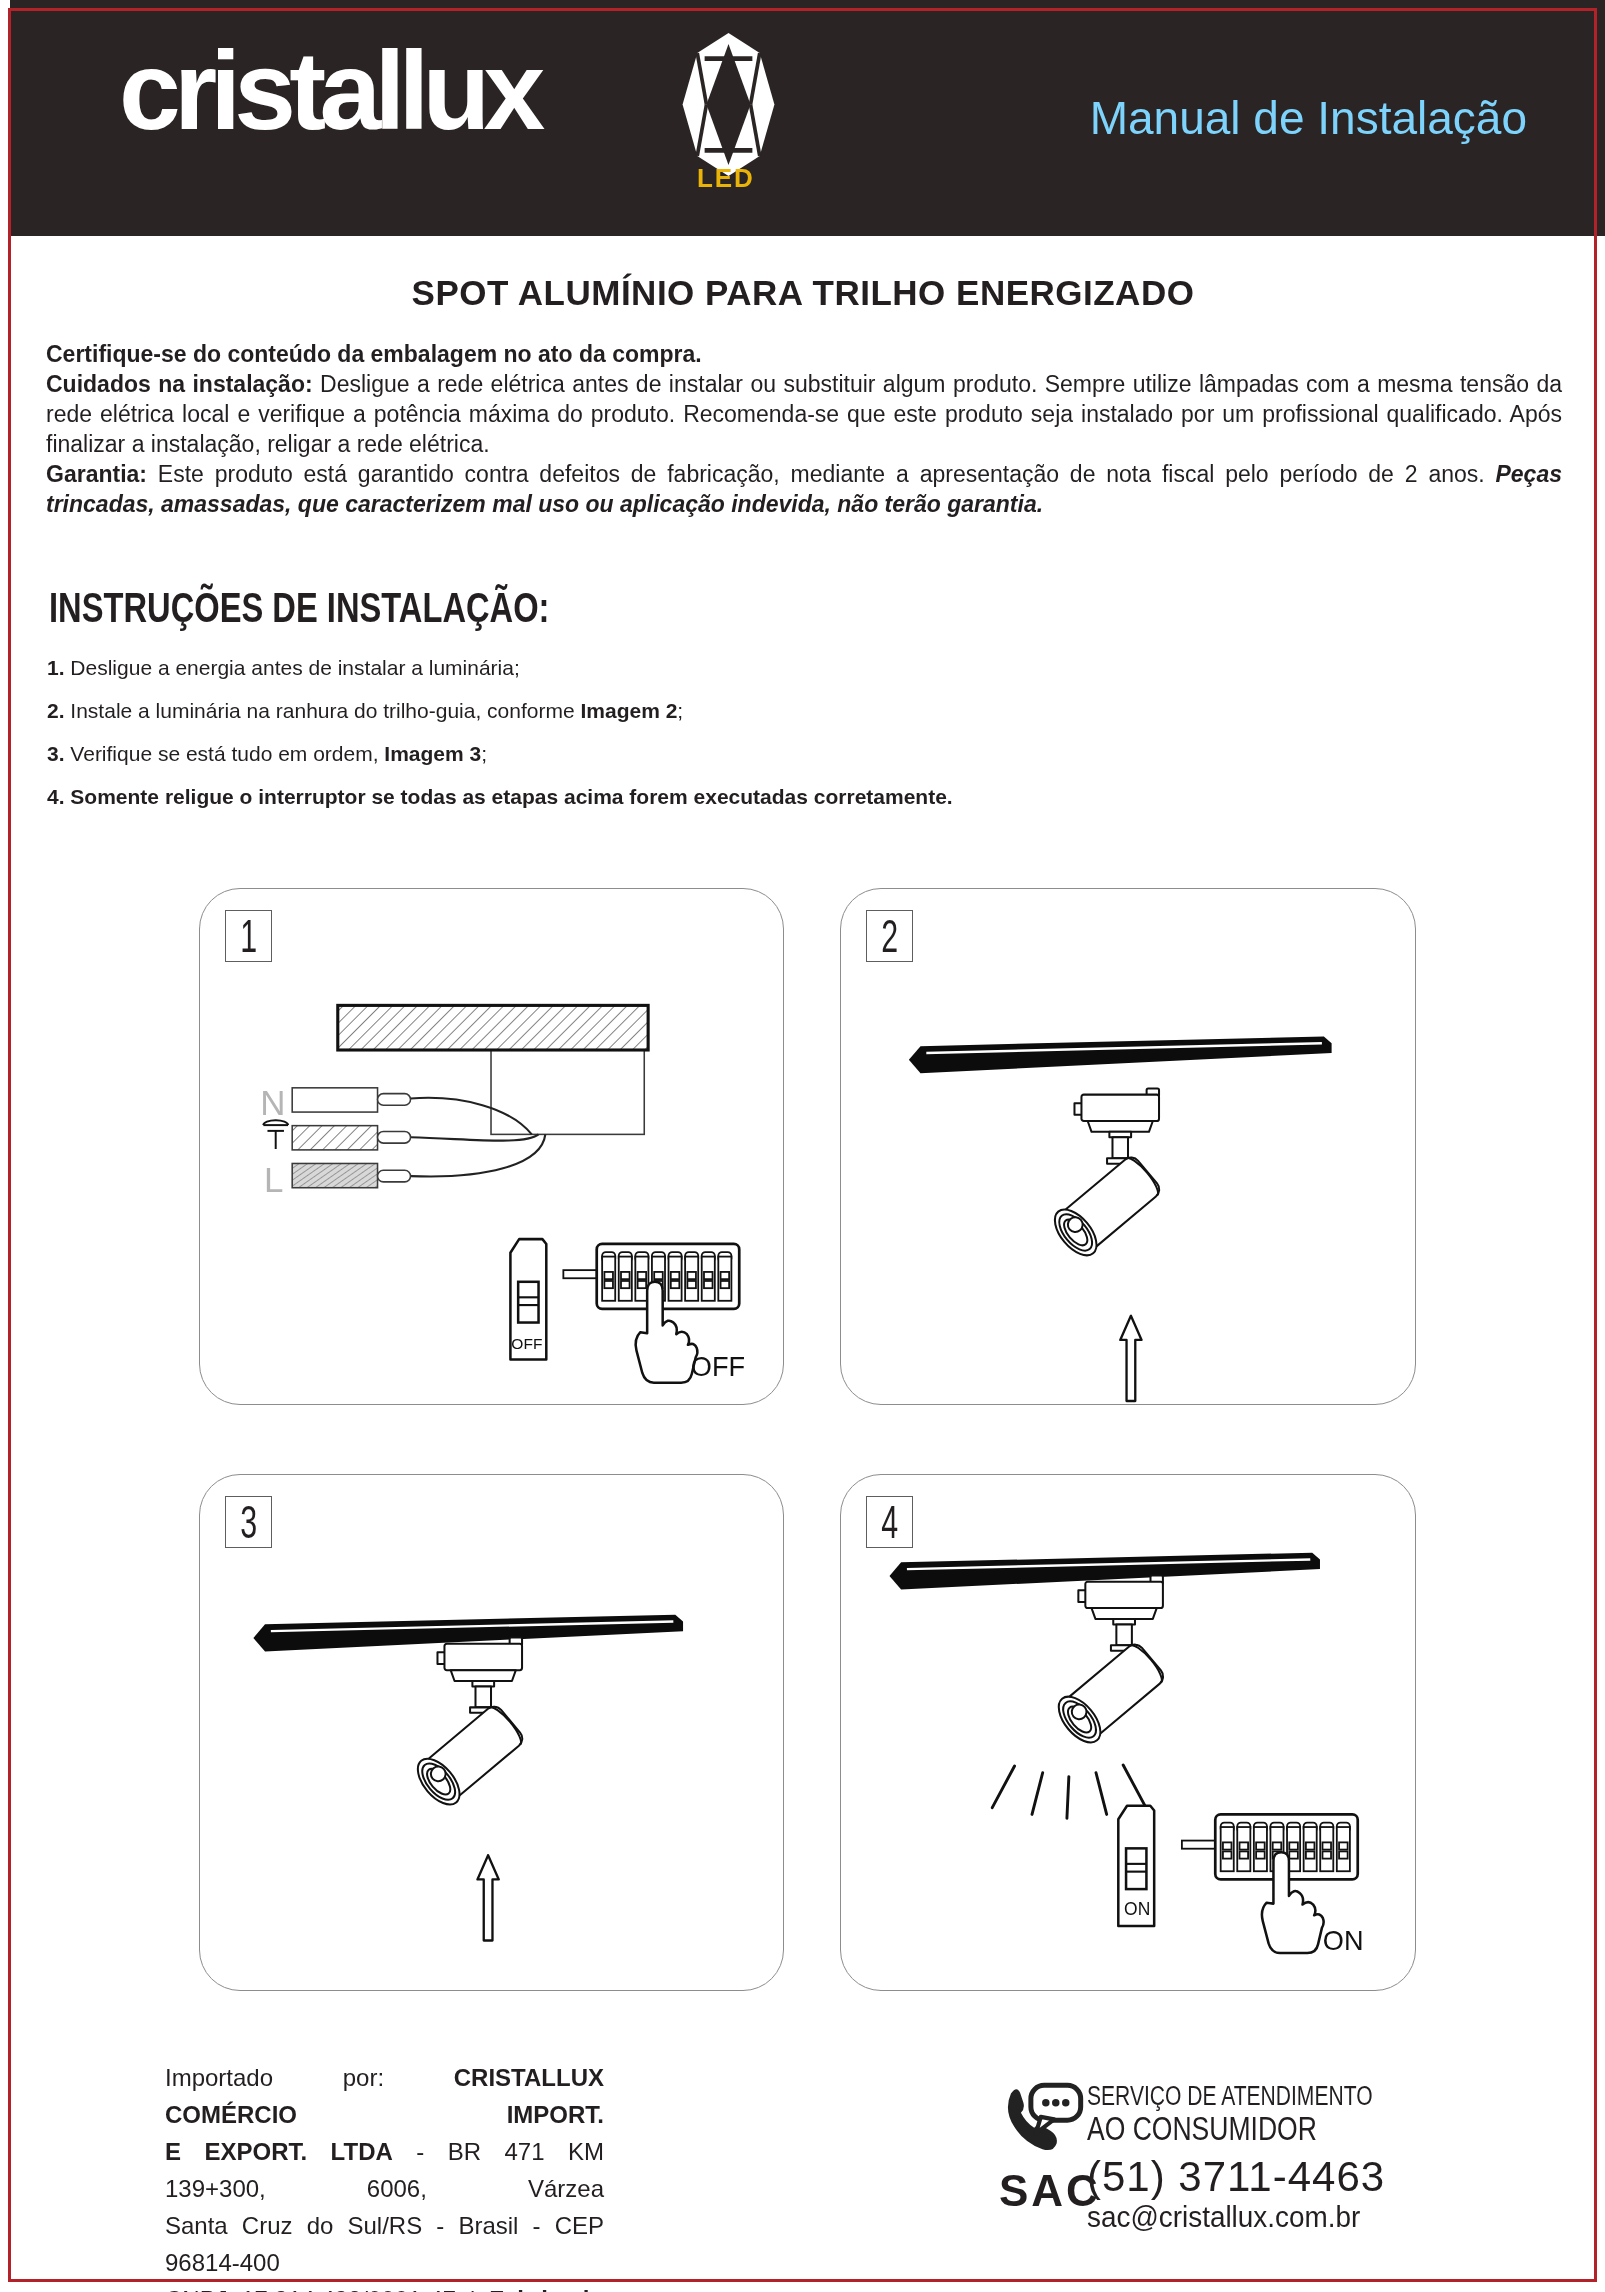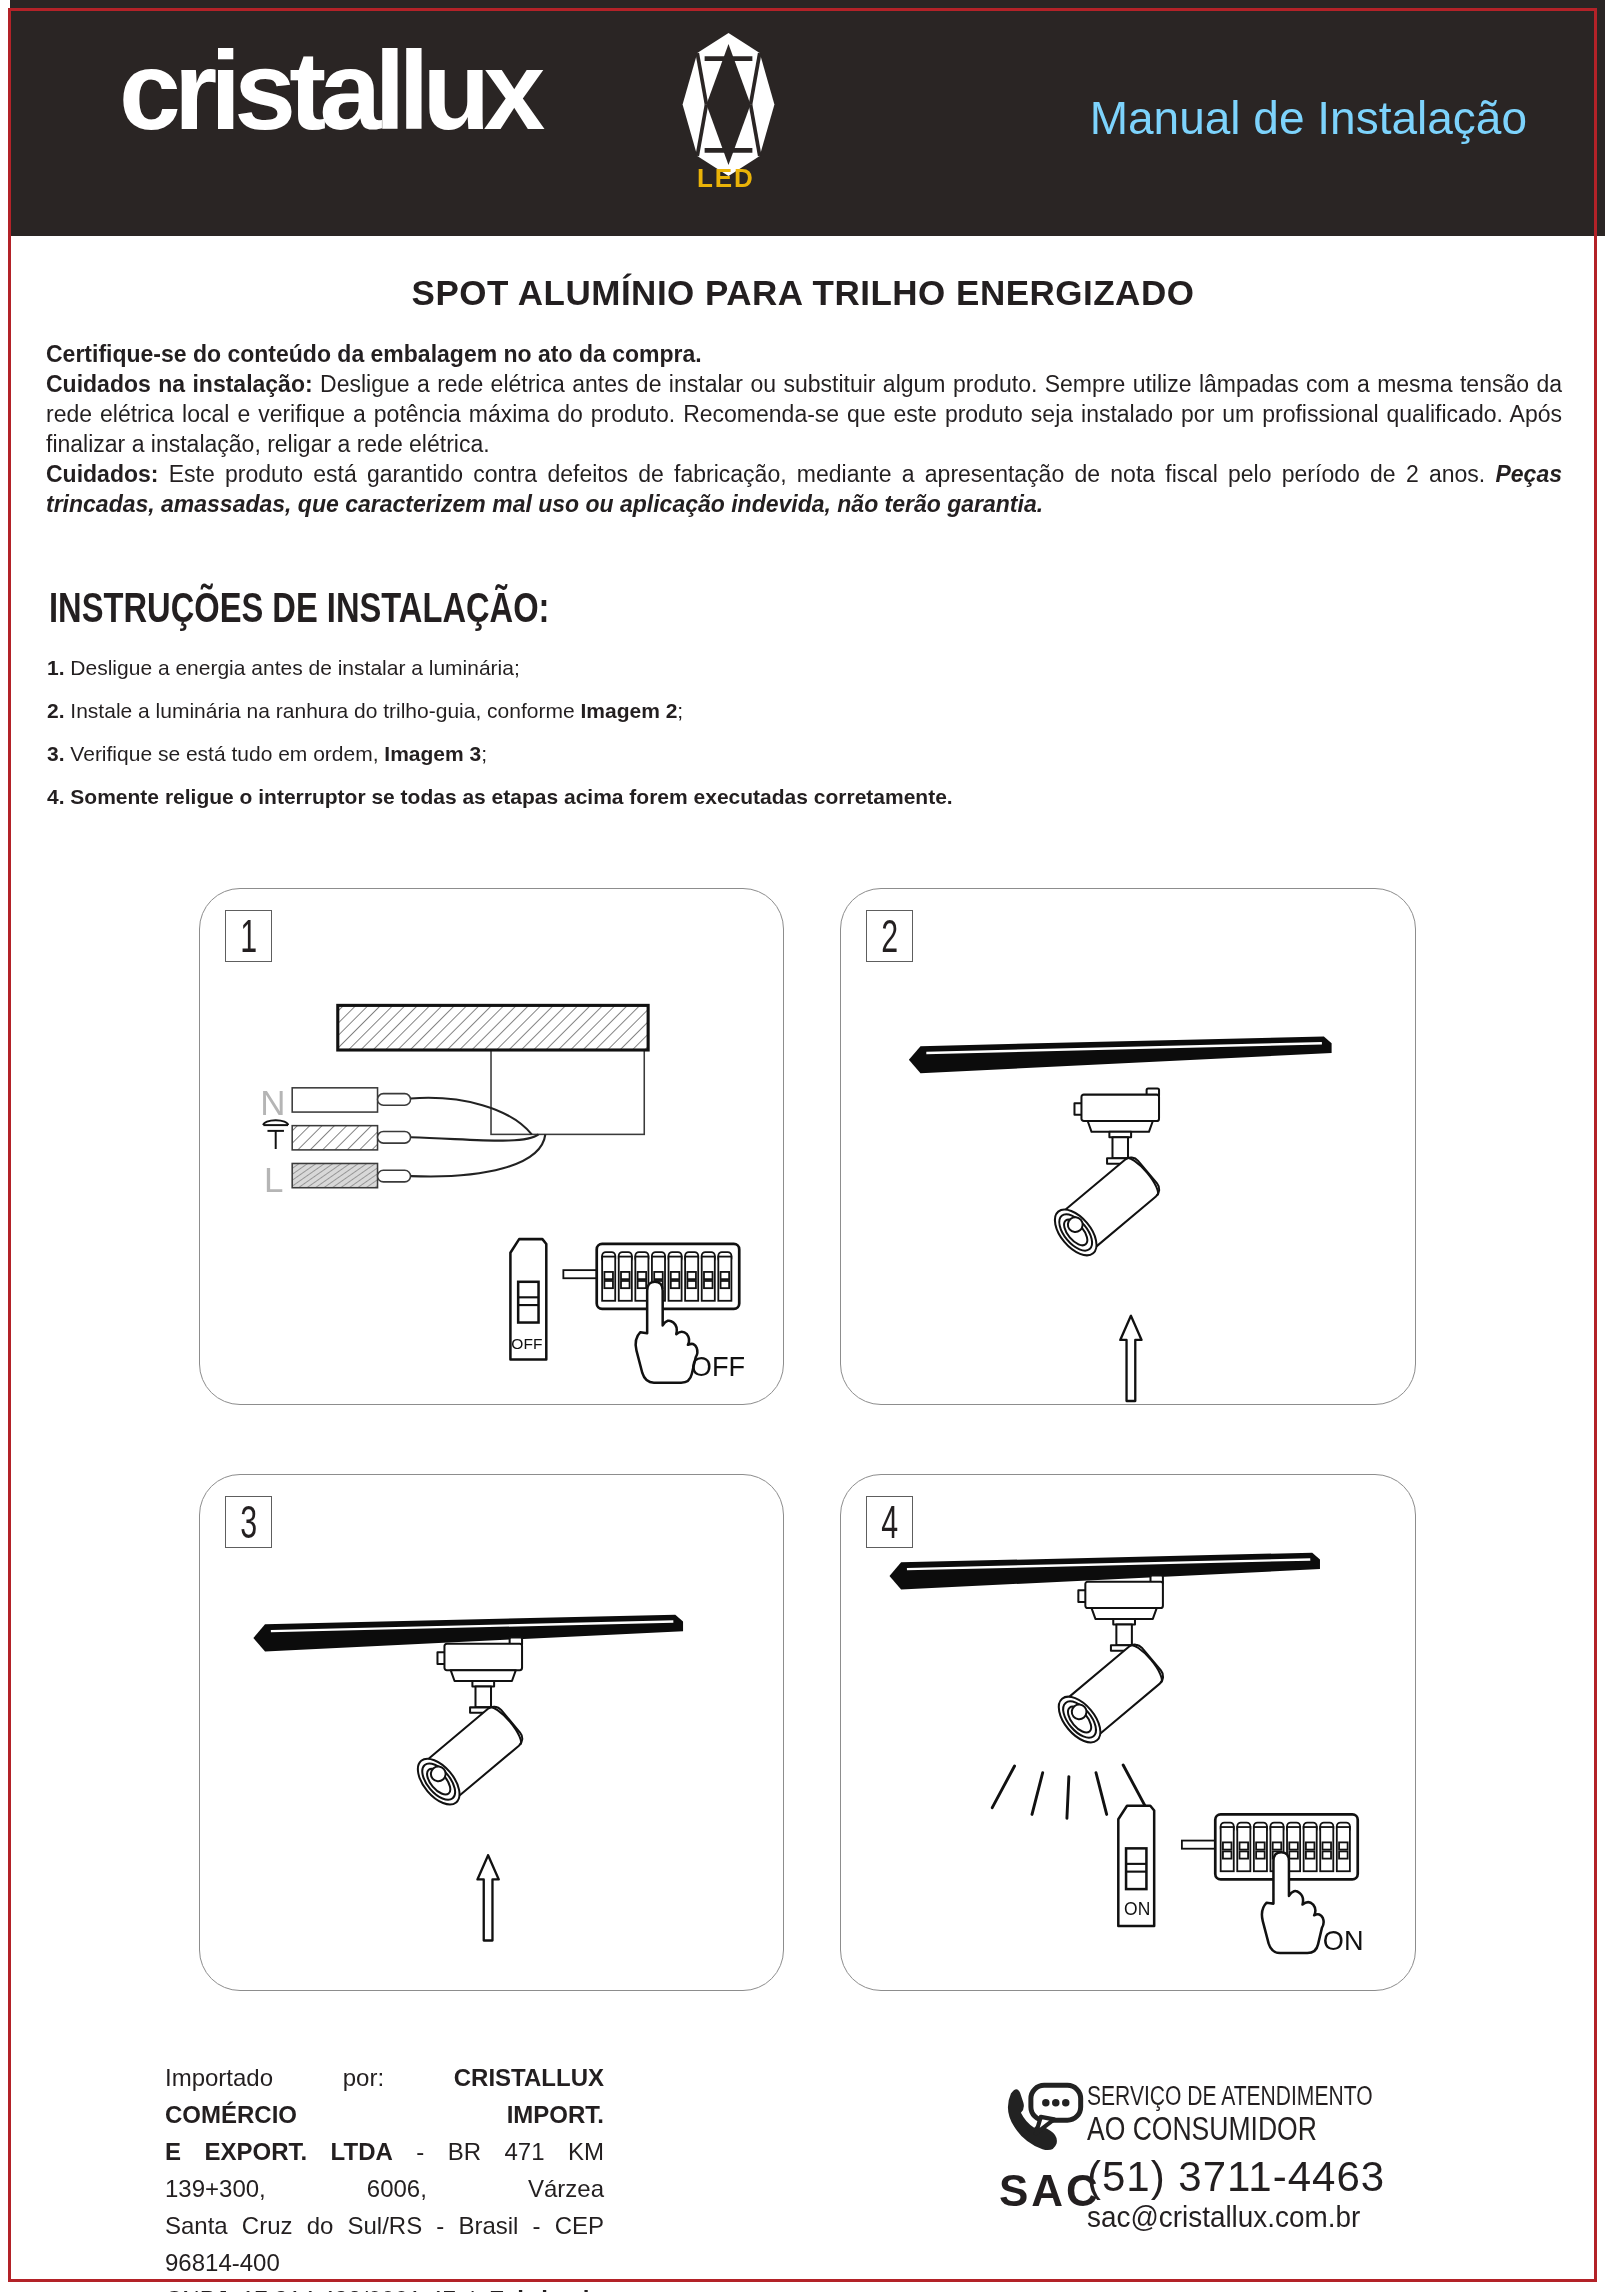--- a/index.html
+++ b/index.html
@@ -141,21 +141,21 @@
   <div class="led">LED</div>
   <div class="doc-title">Manual de Instalação</div>
 </div>
 <div class="red-frame"></div>
 
 <div class="ptitle">SPOT ALUMÍNIO PARA TRILHO ENERGIZADO</div>
 
 <div class="warn">
   <div><b>Certifique-se do conteúdo da embalagem no ato da compra.</b></div>
   <div><b>Cuidados na instalação:</b><span> Desligue a rede elétrica antes de instalar ou substituir algum produto. Sempre utilize lâmpadas com a mesma tensão da rede elétrica local e verifique a potência máxima do produto. Recomenda-se que este produto seja instalado por um profissional qualificado. Após finalizar a instalação, religar a rede elétrica.</span></div>
-  <div><b>Cuidados:</b><span> Este produto está garantido contra defeitos de fabricação, mediante a apresentação de nota fiscal pelo período de 2 anos. </span><span class="bi">Peças trincadas, amassadas, que caracterizem mal uso ou aplicação indevida, não terão garantia.</span></div>
+  <div><b>Garantia:</b><span> Este produto está garantido contra defeitos de fabricação, mediante a apresentação de nota fiscal pelo período de 2 anos. </span><span class="bi">Peças trincadas, amassadas, que caracterizem mal uso ou aplicação indevida, não terão garantia.</span></div>
 </div>
 
 <div class="ins-h">INSTRUÇÕES DE INSTALAÇÃO:</div>
 <div class="ins-list">
   <div><b>1.</b><span> Desligue a energia antes de instalar a luminária;</span><b></b><span></span></div>
   <div><b>2.</b><span> Instale a luminária na ranhura do trilho-guia, conforme </span><b>Imagem 2</b><span>;</span></div>
   <div><b>3.</b><span> Verifique se está tudo em ordem, </span><b>Imagem 3</b><span>;</span></div>
   <div><b>4.</b><span> </span><b>Somente religue o interruptor se todas as etapas acima forem executadas corretamente.</b><span></span></div>
 </div>
 

